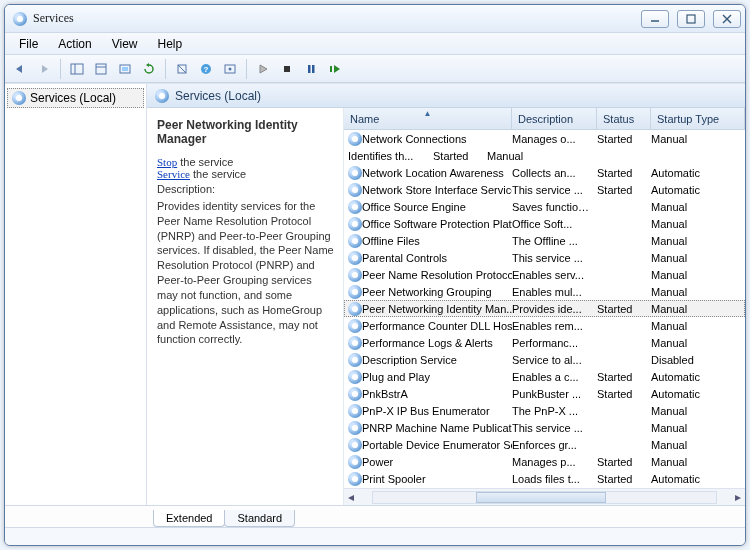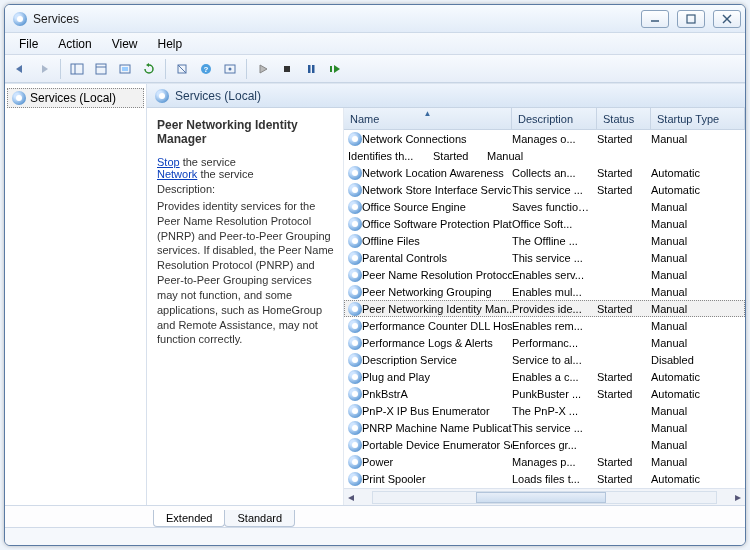--- a/index.html
+++ b/index.html
@@ -20,21 +20,21 @@
     box-shadow: 0 0 4px rgba(0,0,0,.25);
   }
   
   .titlebar {
     height: 28px;
     background: linear-gradient(#f7fbff, #e2ecf8);
     display: flex; align-items: center;
     padding: 0 4px 0 8px;
     border-bottom: 1px solid #cdd9e8;
   }
-  .titlebar .title { flex: 1; font-size: 12px; color: #1a1a1a; display:flex; align-items:center; gap:6px;}
+  .titlebar .title { flex: 1; font-size: 12px; color: #1a1a1a; display:flex; align-items:center; gap:6px;font-family:Liberation Serif, serif;}
   .win-btns { display: flex; gap: 8px; }
   .win-btn {
     width: 28px; height: 18px;
     border: 1px solid #8aa2bd;
     border-radius: 3px;
     background: linear-gradient(#fdfeff,#e6eef8);
     display:flex; align-items:center; justify-content:center;
     color:#3a5a7a; font-size:10px;
   }
   
@@ -97,21 +97,21 @@
   }
   .pane-split { flex:1; display:flex; overflow:hidden; }
   
   .detail {
     width:196px;
     padding:8px 8px 8px 10px;
     overflow:hidden;
     font-size:11px; color:#333;
   }
   .detail h3 { margin:2px 0 10px 0; font-size:12px; }
-  .detail a { color:#0a3fbd; text-decoration:underline; }
+  .detail a { color:#0a3fbd; text-decoration:underline;font-family:Liberation Serif, serif; }
   .detail .desc-label { }
   .detail p { margin:2px 0; line-height:1.35; }
   
   .listwrap { flex:1; display:flex; flex-direction:column; overflow:hidden; border-left:1px solid #e3e9f1;}
   .cols {
     display:flex; height:22px;
     background: linear-gradient(#ecf3fb,#dce7f4);
     border-bottom:1px solid #c7d4e4;
     font-size:11px; color:#1a365a;
   }
@@ -299,21 +299,21 @@
       </div>
 
       <div class="pane-split">
 
         <div class="detail">
           <h3>Peer Networking Identity Manager</h3>
           <div>
             <a href="#">Stop</a><span> the service</span>
           </div>
           <div>
-            <a href="#">Network</a><span> the service</span>
+            <a href="#">Service</a><span> the service</span>
           </div>
           <p class="desc-label">Description:</p>
           <p>Provides identity services for the Peer Name Resolution Protocol (PNRP) and Peer-to-Peer Grouping services. If disabled, the Peer Name Resolution Protocol (PNRP) and Peer-to-Peer Grouping services may not function, and some applications, such as HomeGroup and Remote Assistance, may not function correctly.</p>
         </div>
 
         <div class="listwrap">
           <div class="cols">
             <div class="col c-name">
               <span class="sort-arrow">▲</span>
               <span>Name</span>

